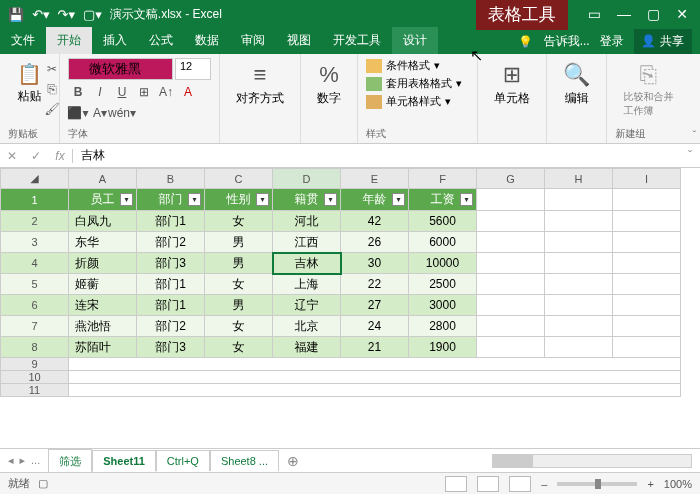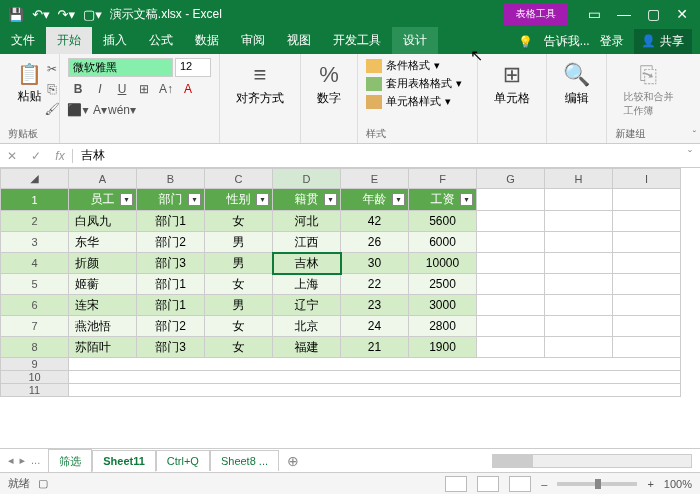--- a/index.html
+++ b/index.html
@@ -1,37 +1,37 @@
 <!DOCTYPE html>
 <html><head>
 <meta charset="utf-8">
 <style>
 *{margin:0;padding:0;box-sizing:border-box;font-family:"Microsoft YaHei",sans-serif}
 body{width:700px;height:500px;background:#fff;overflow:hidden;font-size:12px}
 .titlebar{height:28px;background:#0f7a3b;display:flex;align-items:center;color:#fff}
 .qat{display:flex;gap:8px;padding:0 8px;align-items:center}
 .qat span{font-size:13px;cursor:pointer}
 .title-center{flex:1;text-align:left;font-size:12px}
-.tabtools{background:#a21caf;padding:4px 12px;margin:12px 8px;font-size:10px}
+.tabtools{background:#7f1d1d;padding:4px 12px;margin:12px 8px;font-size:17px}
 .win-btns{display:flex;gap:16px;padding:0 12px}
 .win-btns span{cursor:pointer;font-size:14px}
 .tabs{height:26px;background:#0f7a3b;display:flex;align-items:flex-end;color:#fff;font-size:12px}
 .tab{padding:5px 11px;cursor:pointer}
 .tab.active{background:#e5e5e5;color:#0f7a3b}
 .tab.design{background:#2a9056}
 .tabs-right{margin-left:auto;display:flex;align-items:center;gap:10px;padding-right:8px}
 .share-btn{background:#0a6030;padding:4px 8px}
 .ribbon{height:90px;background:#f5f5f5;border-bottom:1px solid #ccc;display:flex;position:relative}
 .rgroup{border-right:1px solid #ddd;padding:4px 8px 2px;display:flex;flex-direction:column;justify-content:space-between}
 .rlabel{font-size:10px;color:#666;padding-top:2px}
 .clip-btn{display:flex;flex-direction:column;align-items:center;gap:2px;padding:4px}
 .clip-btn .ic{font-size:20px;color:#d47c3a}
 .font-group{width:160px}
 .font-row{display:flex;gap:2px;margin-bottom:3px}
-.font-sel{border:1px solid #ccc;background:#86efac;padding:1px 4px;font-size:11px;flex:1}
+.font-sel{border:1px solid #ccc;background:#be185d;padding:1px 20px;font-size:13px;flex:1}
 .size-sel{border:1px solid #ccc;background:#fff;padding:1px 4px;width:36px;font-size:11px}
 .fbtn{width:20px;height:18px;display:inline-flex;align-items:center;justify-content:center;font-size:12px;color:#555;cursor:pointer}
 .big-btn{display:flex;flex-direction:column;align-items:center;padding:4px 8px;cursor:pointer}
 .big-ic{font-size:22px;color:#555;margin-bottom:2px}
 .style-group{width:120px}
 .style-row{display:flex;align-items:center;gap:4px;font-size:11px;margin-bottom:3px;cursor:pointer}
 .style-ic{width:16px;height:14px;display:inline-block}
 .minimize-r{position:absolute;right:4px;bottom:2px;font-size:10px;color:#666;cursor:pointer}
 .namebox-row{height:24px;border-bottom:1px solid #ccc;display:flex;align-items:center;background:#fff}
 .namebox{width:100px;border-right:1px solid #ccc;padding:2px 6px;font-size:12px}
@@ -141,20 +141,21 @@
         <span class="fbtn">⊞</span>
         <span class="fbtn">A↑</span>
         <span class="fbtn" style="color:#c00">A</span>
       </div>
       <div class="font-row">
         <span class="fbtn">⬛▾</span>
         <span class="fbtn">A▾</span>
         <span class="fbtn">wén▾</span>
       </div>
     </div>
+    <div class="rlabel">字体</div>
   </div>
   <div class="rgroup">
     <div class="big-btn">
       <span class="big-ic">≡</span>
       <span>对齐方式</span>
     </div>
     <div class="rlabel"></div>
   </div>
   <div class="rgroup">
     <div class="big-btn">
@@ -281,21 +282,21 @@
     <td style="background:#fff"></td>
     <td style="background:#fff"></td>
     <td style="background:#fff"></td>
         </tr>
         <tr class="d-row r-even">
           <td class="rowhead">6</td>
     <td class="name">连宋</td>
     <td>部门1</td>
     <td>男</td>
     <td class="">辽宁</td>
-    <td>23</td>
+    <td>27</td>
     <td>3000</td>
     <td style="background:#fff"></td>
     <td style="background:#fff"></td>
     <td style="background:#fff"></td>
         </tr>
         <tr class="d-row r-odd">
           <td class="rowhead">7</td>
     <td class="name">燕池悟</td>
     <td>部门2</td>
     <td>女</td>

